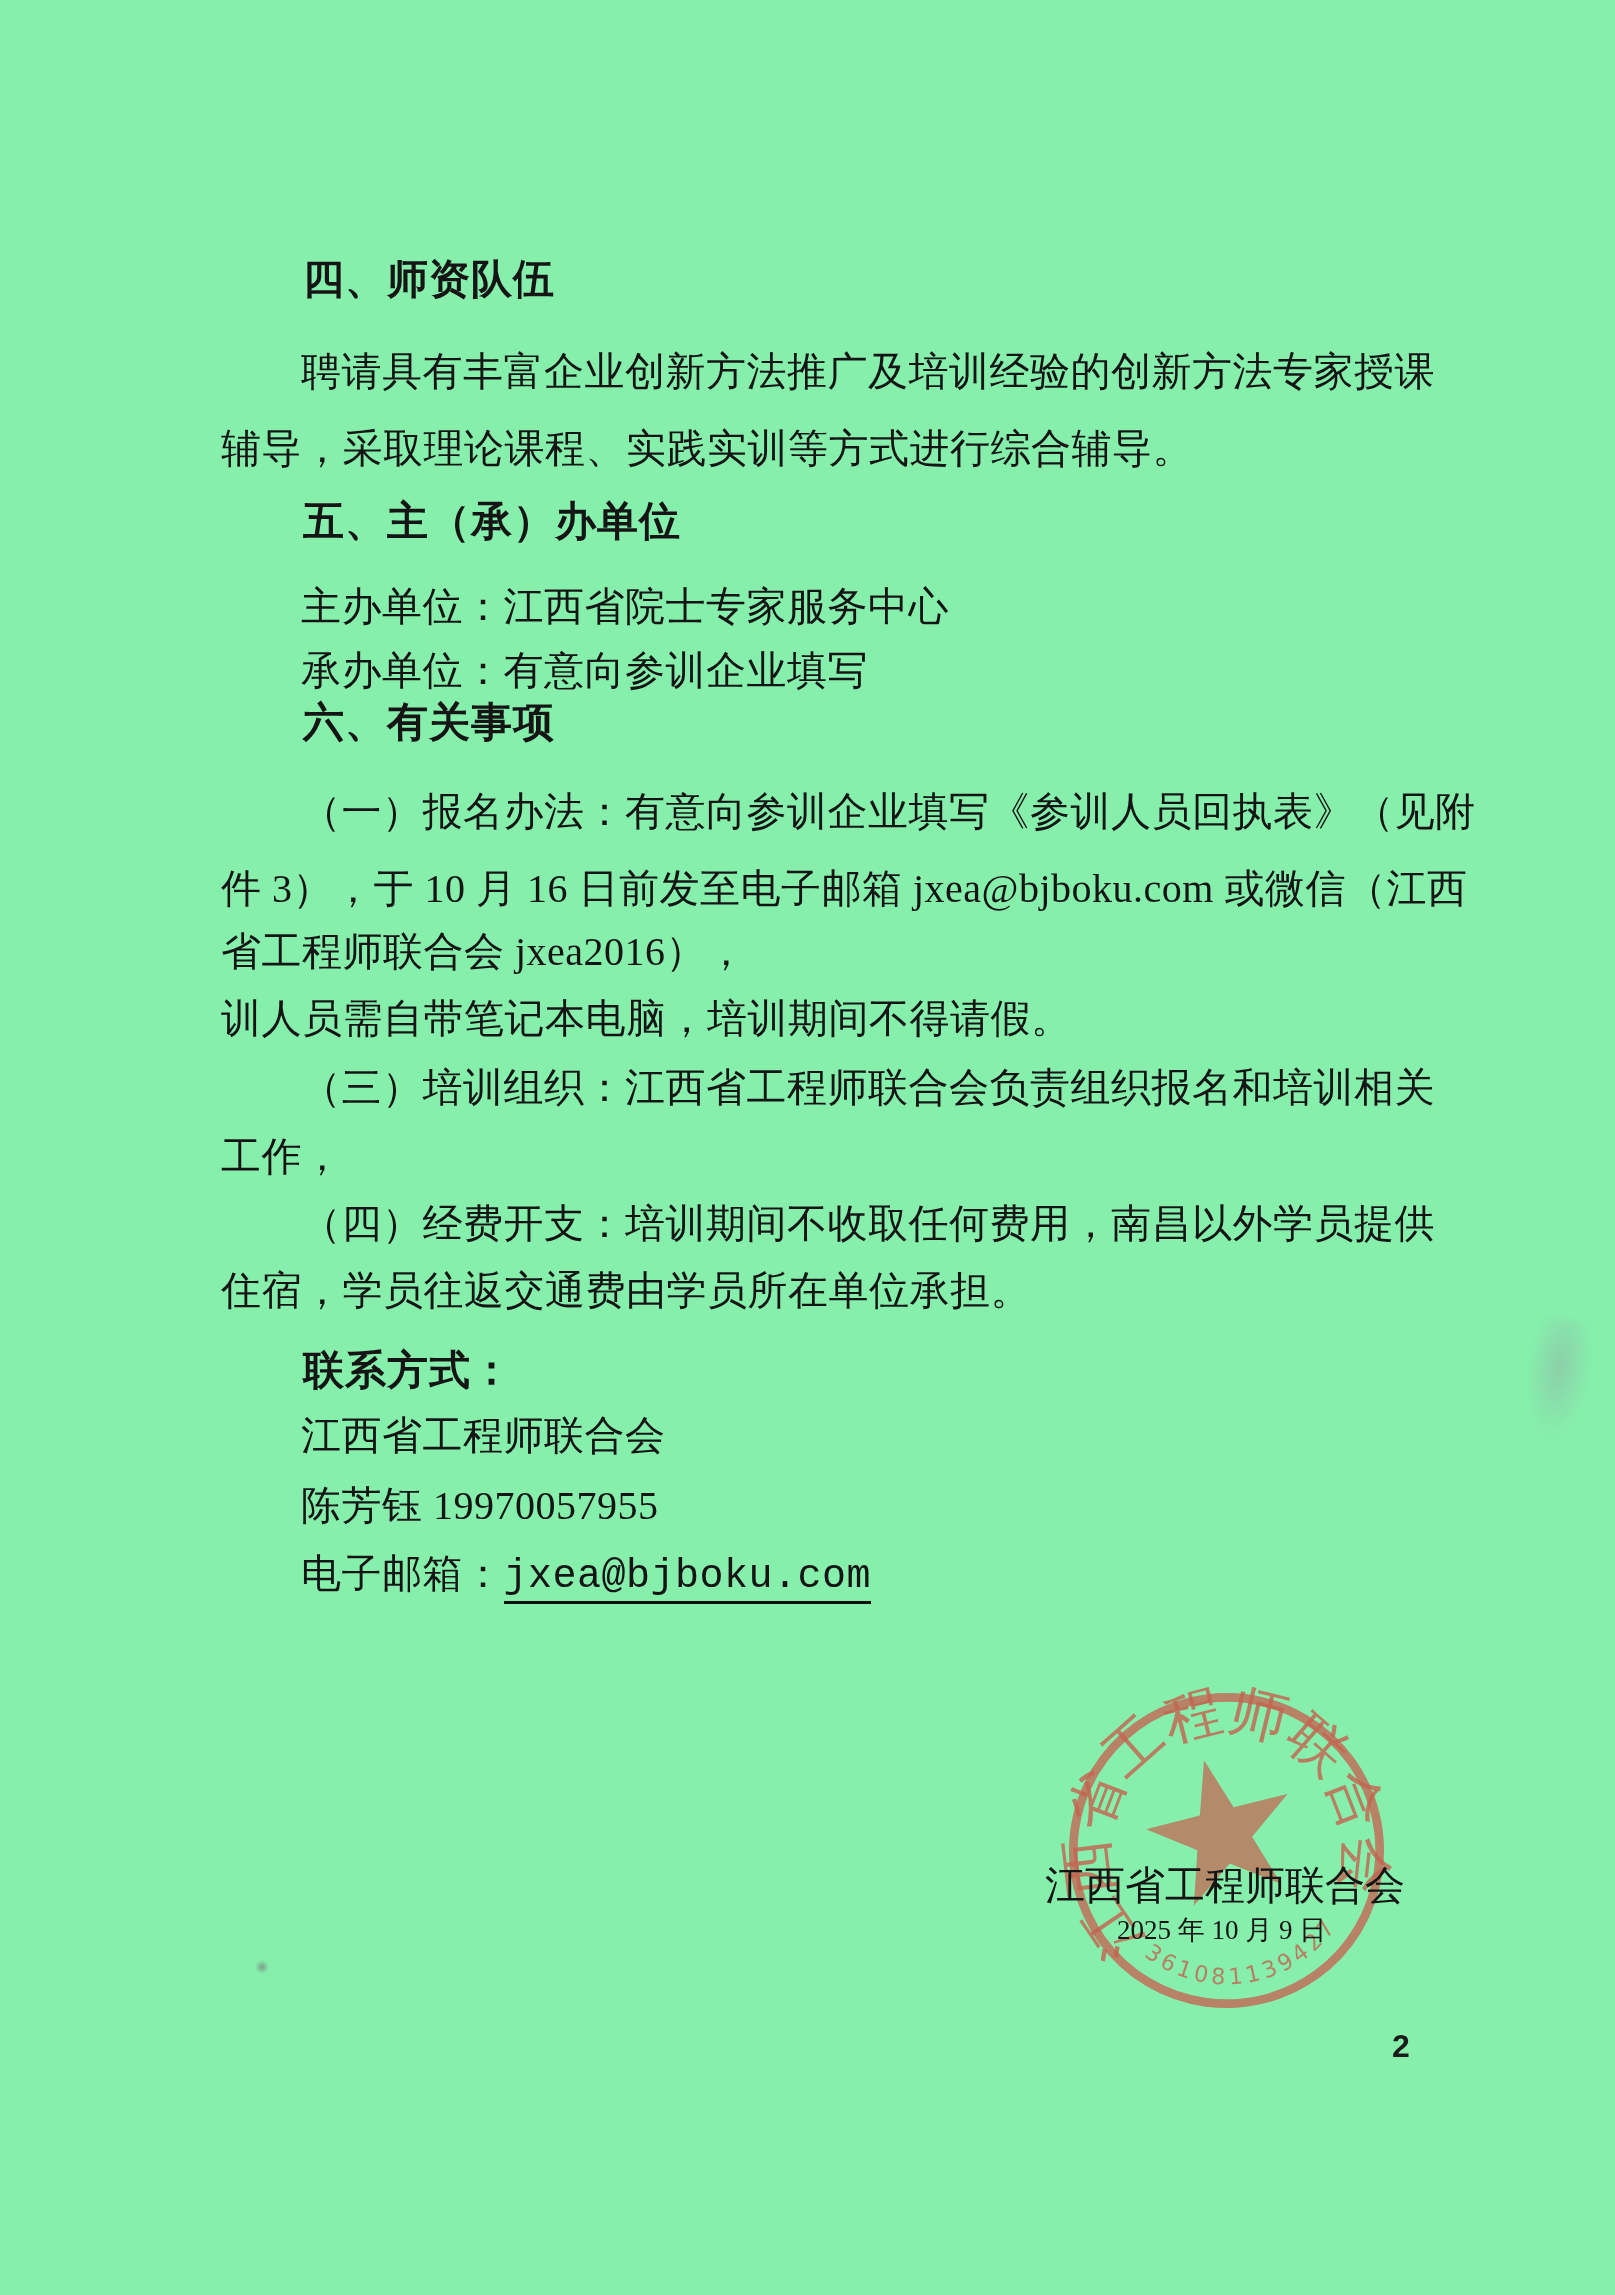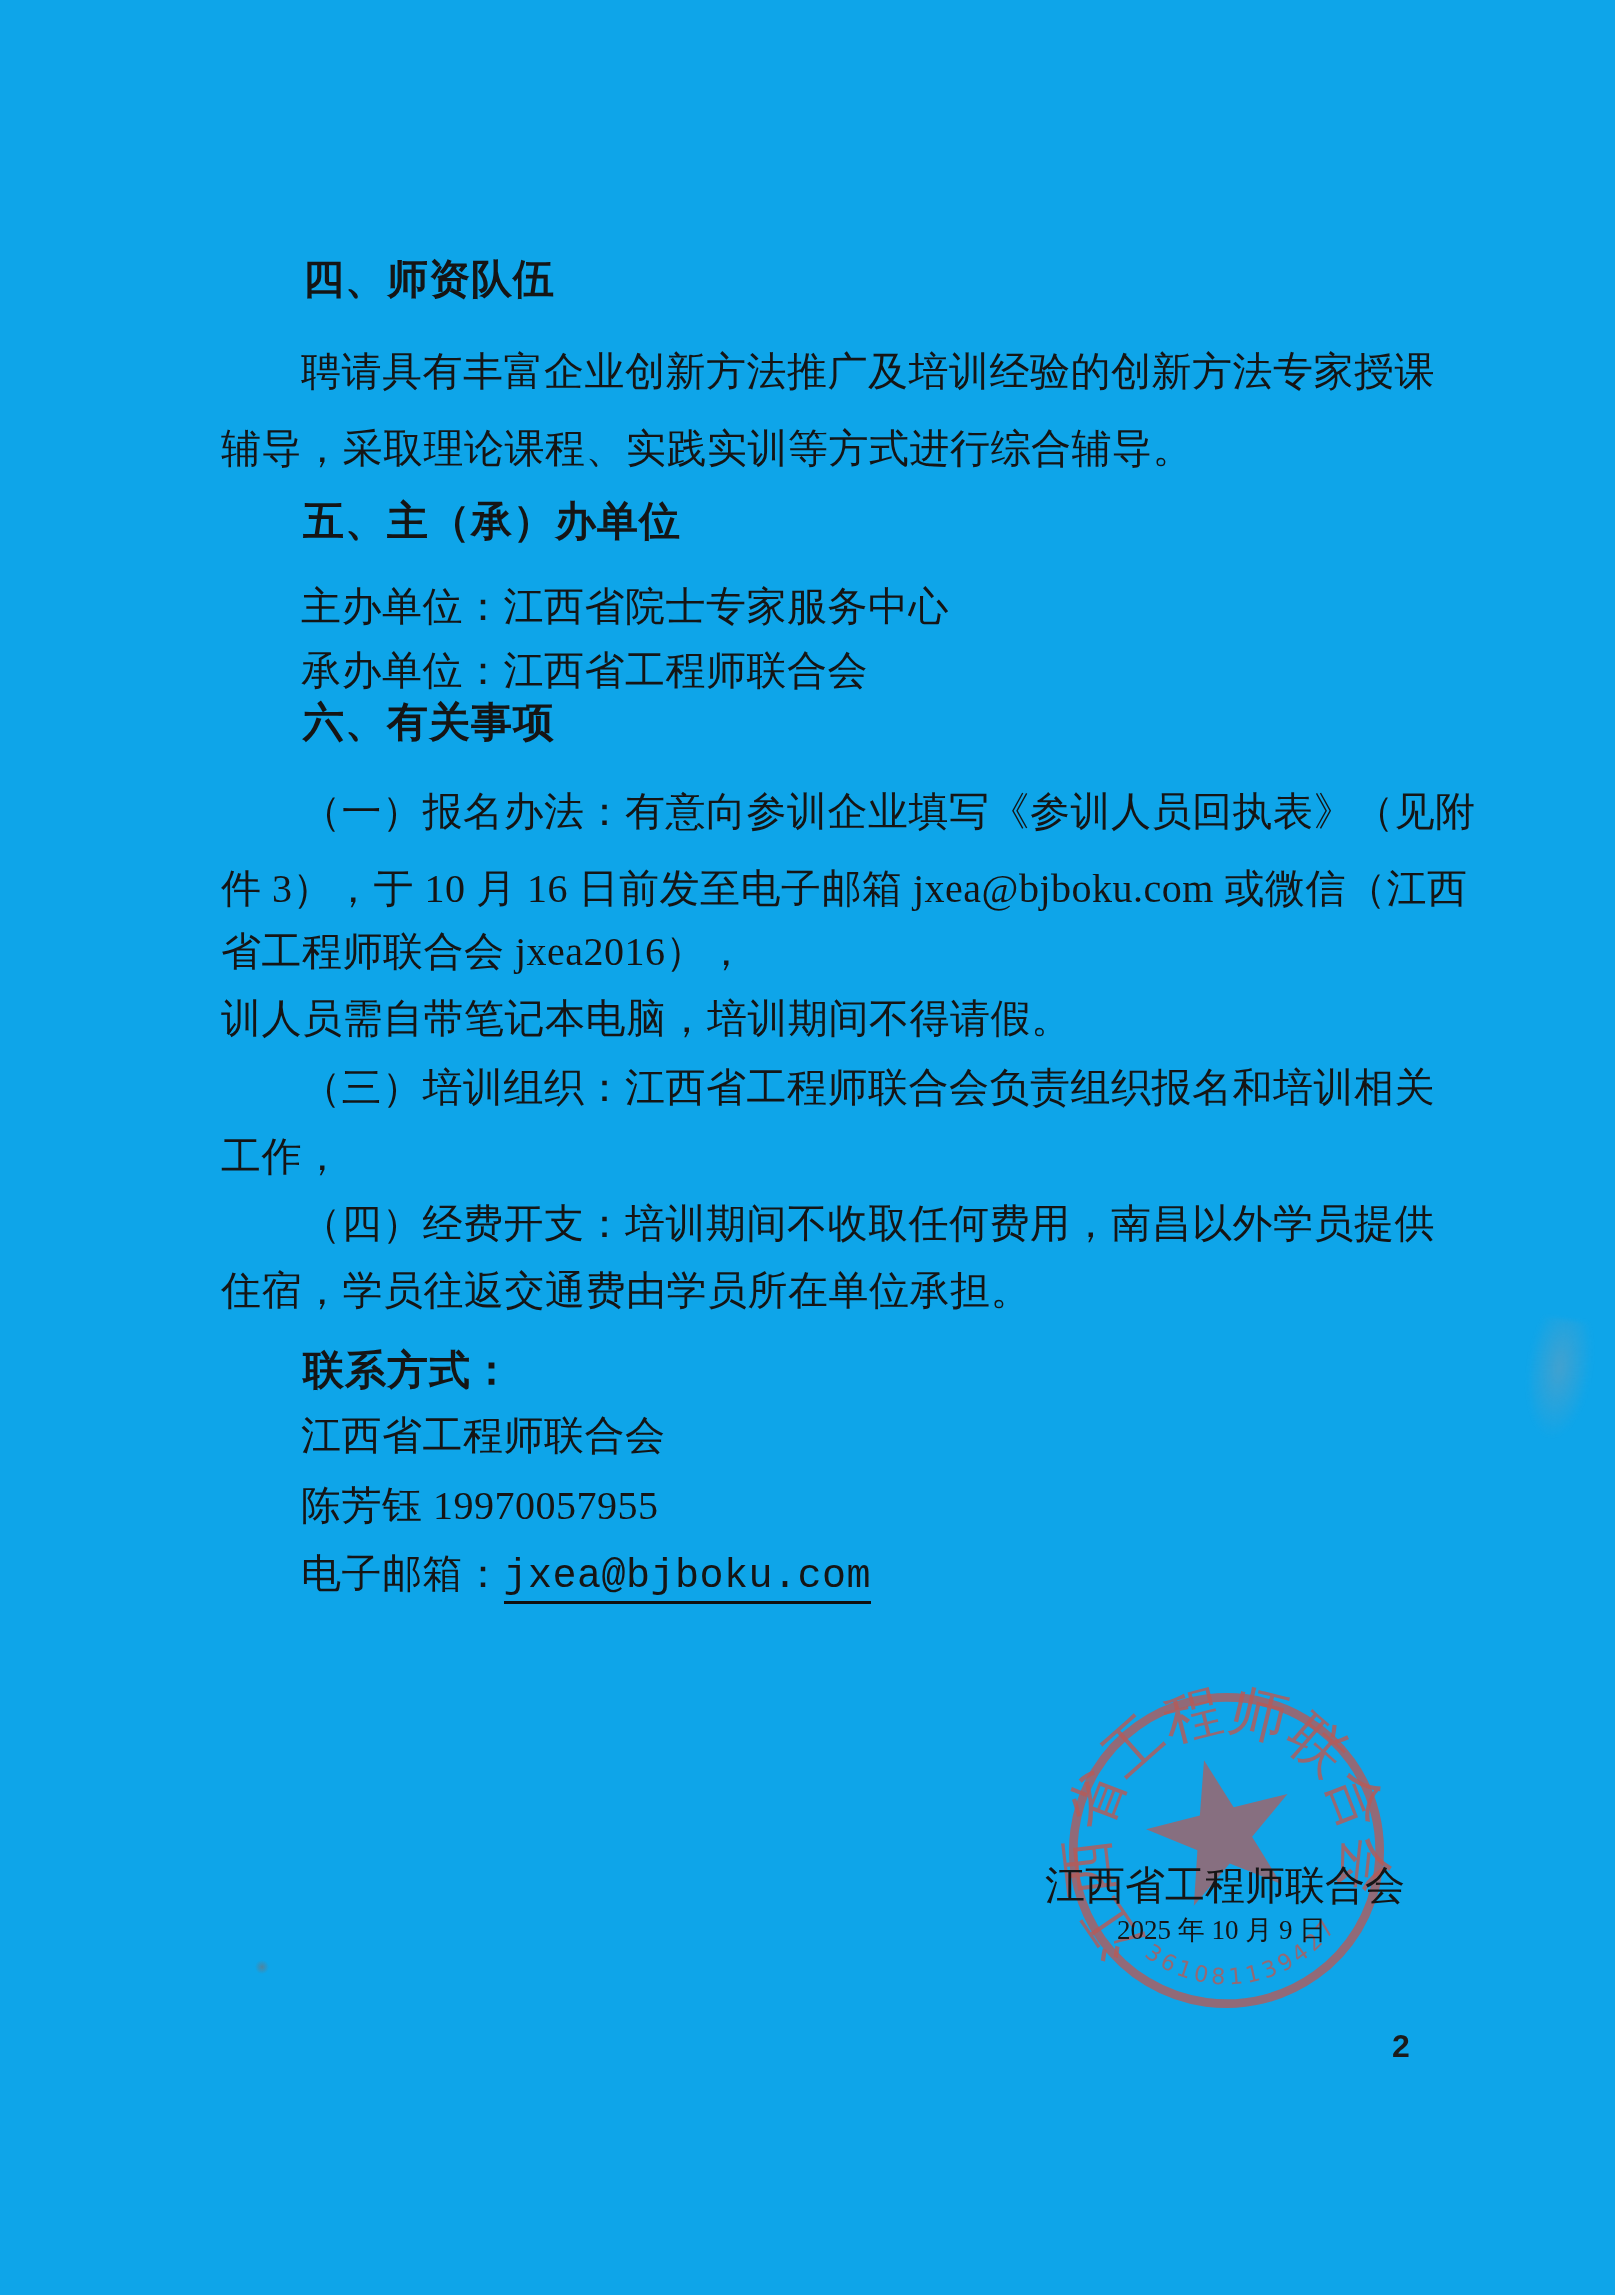--- a/index.html
+++ b/index.html
@@ -1,19 +1,19 @@
 <!DOCTYPE html>
 <html style="font-size:8.2px"><head>
 <meta charset="utf-8">
 <style>
   html,body{margin:0;padding:0;background:#e8e8e8;}
   .page{
     position:relative;
     width:1616px;height:2295px;
-    background:#0ea5e9;
+    background:#86efac;
     overflow:hidden;
     font-family:"Liberation Serif","DejaVu Serif",serif;
     color:#151515;
   }
   .doc{padding:258px 194px 0 221px;}
   .line{
     font-size:40px;line-height:1.05;white-space:nowrap;
     letter-spacing:0.5px;
   }
   .indent{text-indent:2em;}
@@ -59,21 +59,21 @@
 
 <div class="page">
 
   <main class="doc">
     <div class="heading">四、师资队伍</div>
     <div class="line indent" style="margin-top:50px">聘请具有丰富企业创新方法推广及培训经验的创新方法专家授课</div>
     <div class="line" style="margin-top:35px">辅导，采取理论课程、实践实训等方式进行综合辅导。</div>
 
     <div class="heading" style="margin-top:30px">五、主（承）办单位</div>
     <div class="line indent" style="margin-top:43px">主办单位：江西省院士专家服务中心</div>
-    <div class="line indent" style="margin-top:22px">承办单位：江西省工程师联合会</div>
+    <div class="line indent" style="margin-top:22px">承办单位：有意向参训企业填写</div>
 
     <div class="heading" style="margin-top:9px">六、有关事项</div>
     <div class="line indent" style="margin-top:47px">（一）报名办法：有意向参训企业填写《参训人员回执表》（见附</div>
     <div class="line" style="margin-top:35px">件 3），于 10 月 16 日前发至电子邮箱 jxea@bjboku.com 或微信（江西</div>
     <div class="line" style="margin-top:21px">省工程师联合会 jxea2016），</div>
 
     <div class="line" style="margin-top:25px">训人员需自带笔记本电脑，培训期间不得请假。</div>
 
     <div class="line indent" style="margin-top:27px">（三）培训组织：江西省工程师联合会负责组织报名和培训相关</div>
     <div class="line" style="margin-top:26.6px">工作，</div>

